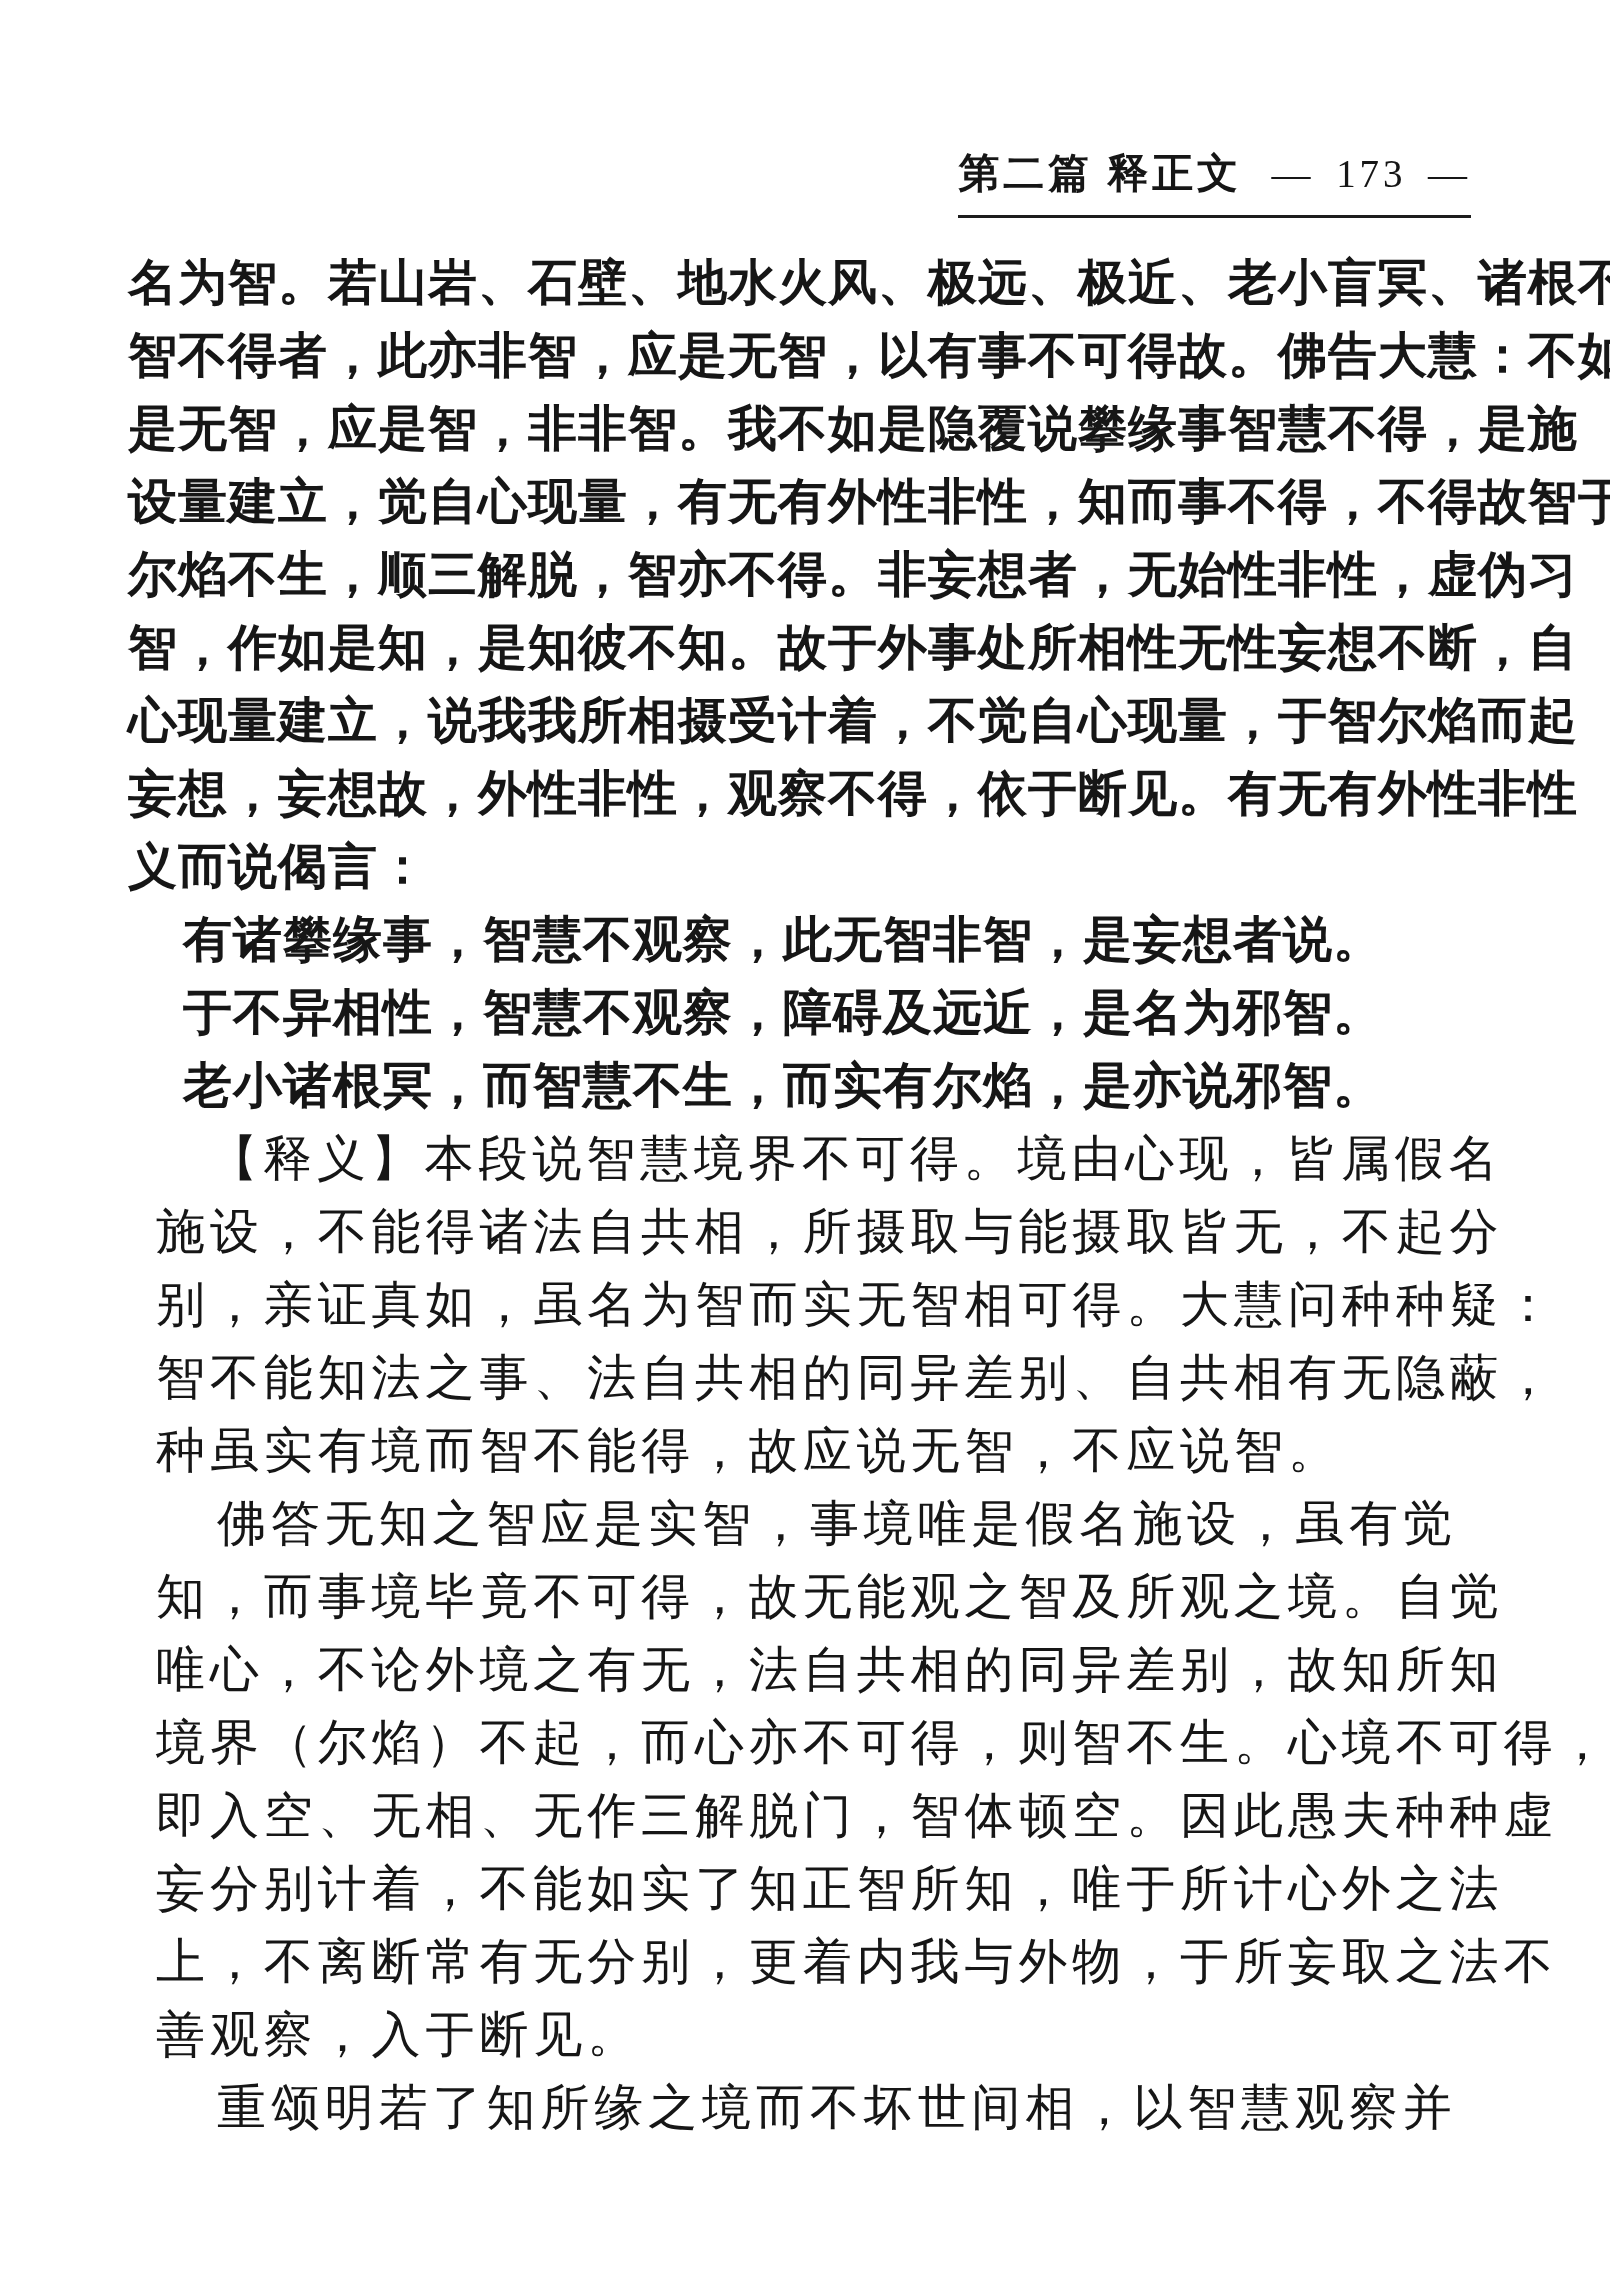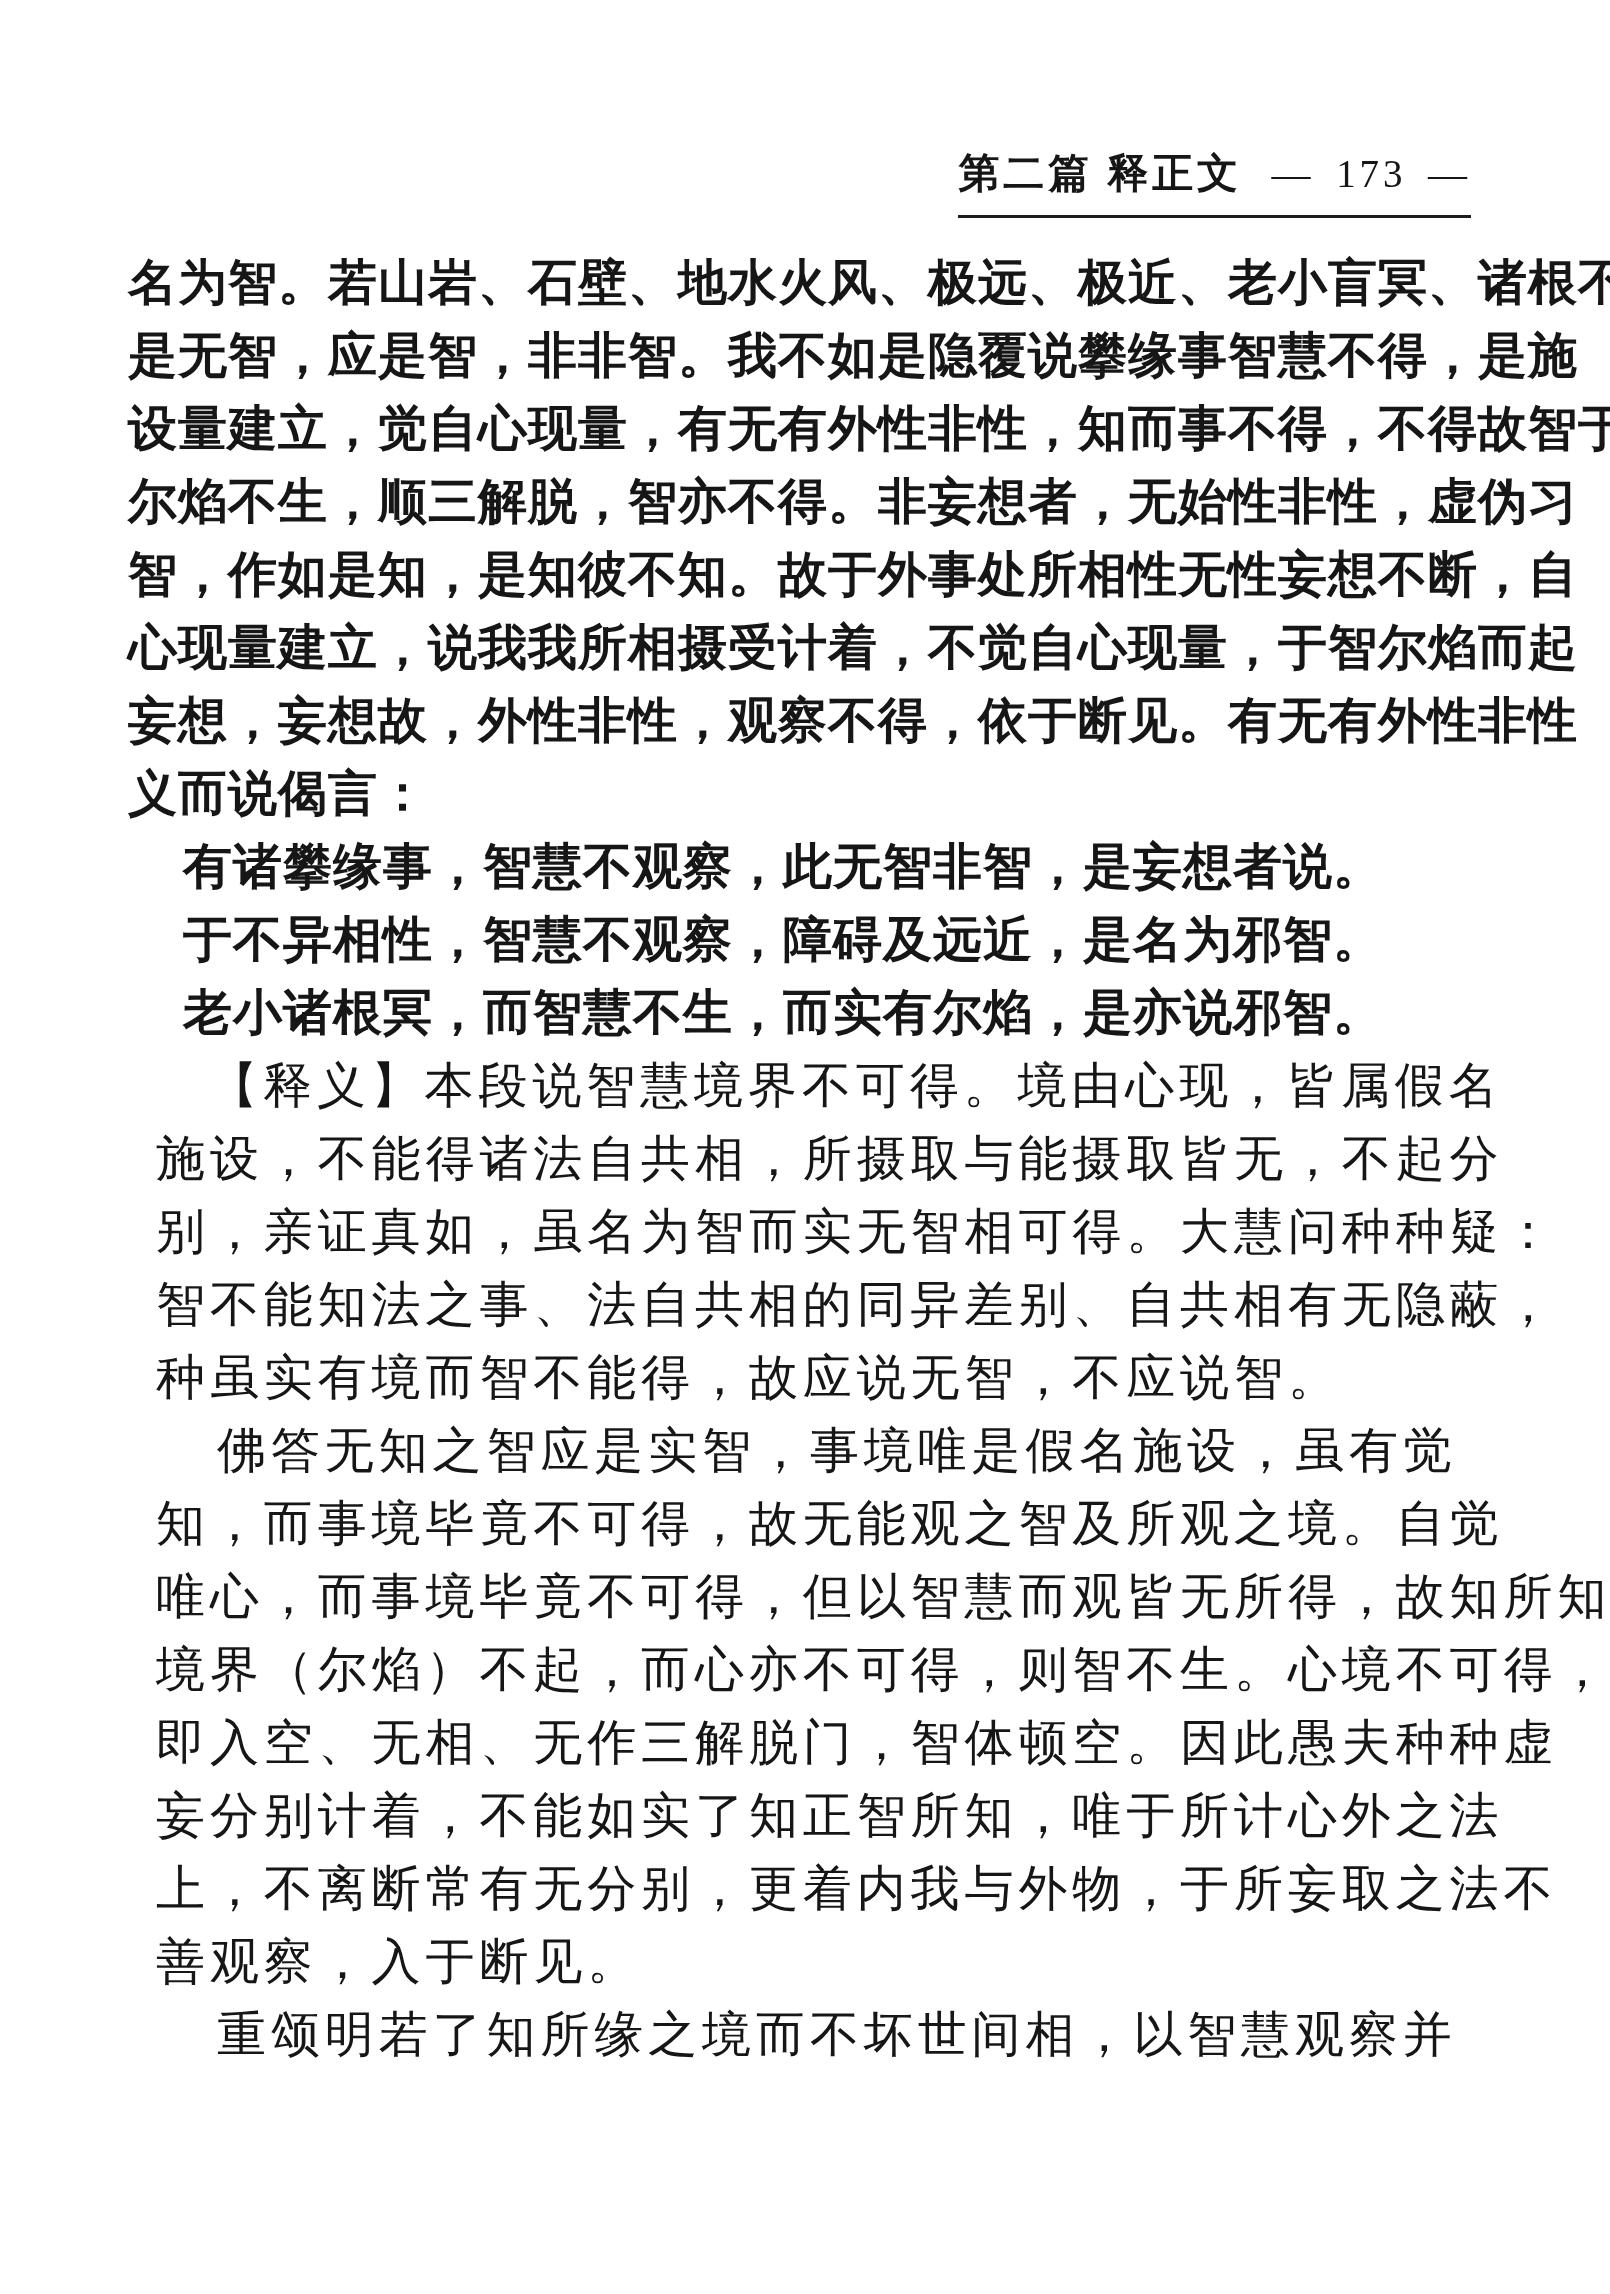--- a/index.html
+++ b/index.html
@@ -86,41 +86,42 @@
         <span>—</span>
         <span>173</span>
         <span>—</span>
       </span>
     </span>
   </div>
 
   <div class="body">
 
     <div class="line sutra">名为智。若山岩、石壁、地水火风、极远、极近、老小盲冥、诸根不具</div>
+    <div class="line sutra">智不得者，此亦非智，应是无智，以有事不可得故。佛告大慧：不如</div>
     <div class="line sutra">是无智，应是智，非非智。我不如是隐覆说攀缘事智慧不得，是施</div>
     <div class="line sutra">设量建立，觉自心现量，有无有外性非性，知而事不得，不得故智于</div>
     <div class="line sutra">尔焰不生，顺三解脱，智亦不得。非妄想者，无始性非性，虚伪习</div>
     <div class="line sutra">智，作如是知，是知彼不知。故于外事处所相性无性妄想不断，自</div>
     <div class="line sutra">心现量建立，说我我所相摄受计着，不觉自心现量，于智尔焰而起</div>
     <div class="line sutra">妄想，妄想故，外性非性，观察不得，依于断见。有无有外性非性</div>
     <div class="line sutra">义而说偈言：</div>
 
     <div class="line sutra verse">有诸攀缘事，智慧不观察，此无智非智，是妄想者说。</div>
     <div class="line sutra verse">于不异相性，智慧不观察，障碍及远近，是名为邪智。</div>
     <div class="line sutra verse">老小诸根冥，而智慧不生，而实有尔焰，是亦说邪智。</div>
 
     <div class="line commentary indent-1">【释义】本段说智慧境界不可得。境由心现，皆属假名</div>
     <div class="line commentary">施设，不能得诸法自共相，所摄取与能摄取皆无，不起分</div>
     <div class="line commentary">别，亲证真如，虽名为智而实无智相可得。大慧问种种疑：</div>
     <div class="line commentary">智不能知法之事、法自共相的同异差别、自共相有无隐蔽，</div>
     <div class="line commentary">种虽实有境而智不能得，故应说无智，不应说智。</div>
 
     <div class="line commentary indent-2">佛答无知之智应是实智，事境唯是假名施设，虽有觉</div>
     <div class="line commentary">知，而事境毕竟不可得，故无能观之智及所观之境。自觉</div>
-    <div class="line commentary">唯心，而事境毕竟不可得，但以智慧而观皆无所得，故知所知</div>
+    <div class="line commentary">唯心，不论外境之有无，法自共相的同异差别，故知所知</div>
     <div class="line commentary">境界（尔焰）不起，而心亦不可得，则智不生。心境不可得，</div>
     <div class="line commentary">即入空、无相、无作三解脱门，智体顿空。因此愚夫种种虚</div>
     <div class="line commentary">妄分别计着，不能如实了知正智所知，唯于所计心外之法</div>
     <div class="line commentary">上，不离断常有无分别，更着内我与外物，于所妄取之法不</div>
     <div class="line commentary">善观察，入于断见。</div>
 
     <div class="line commentary indent-2">重颂明若了知所缘之境而不坏世间相，以智慧观察并</div>
 
   </div>
 </div>

